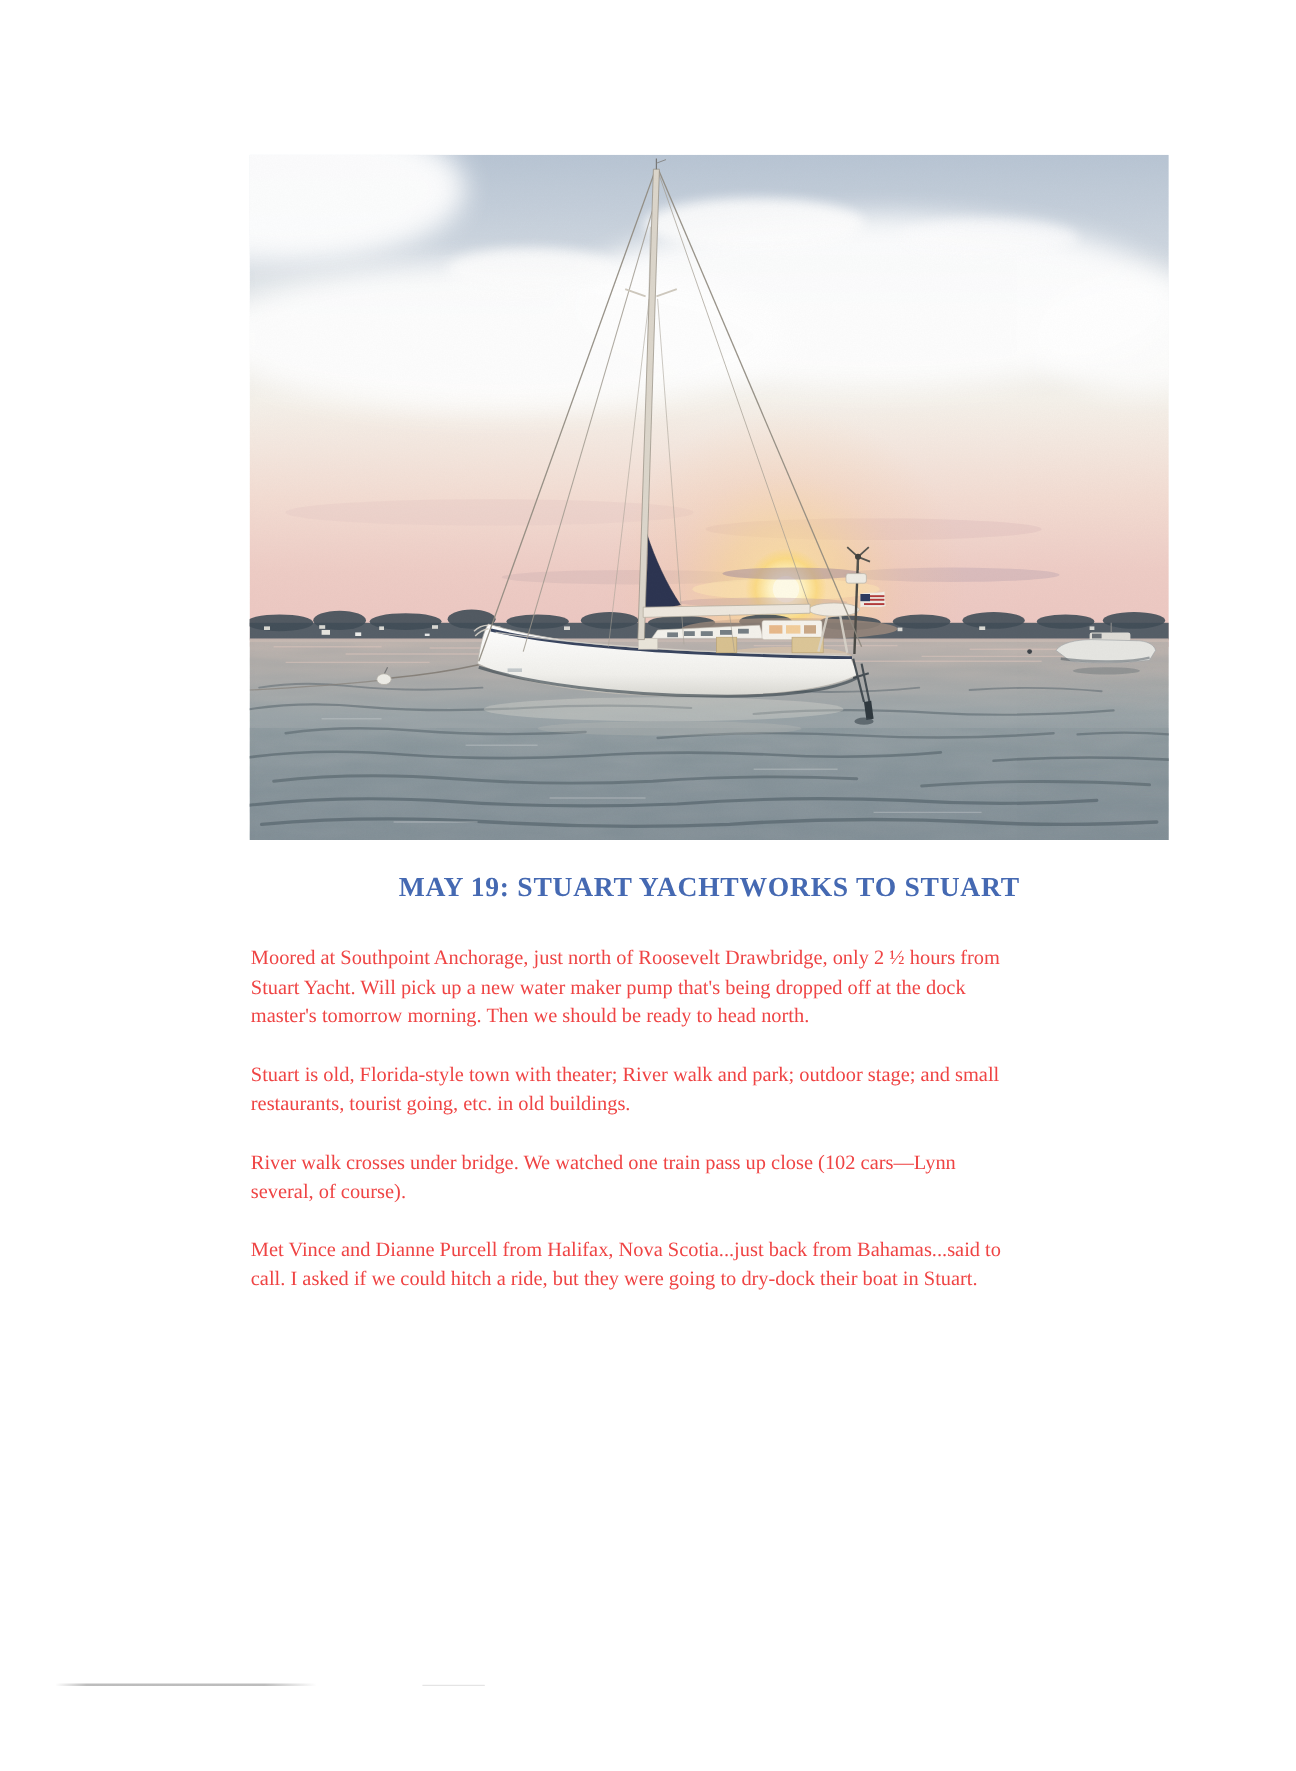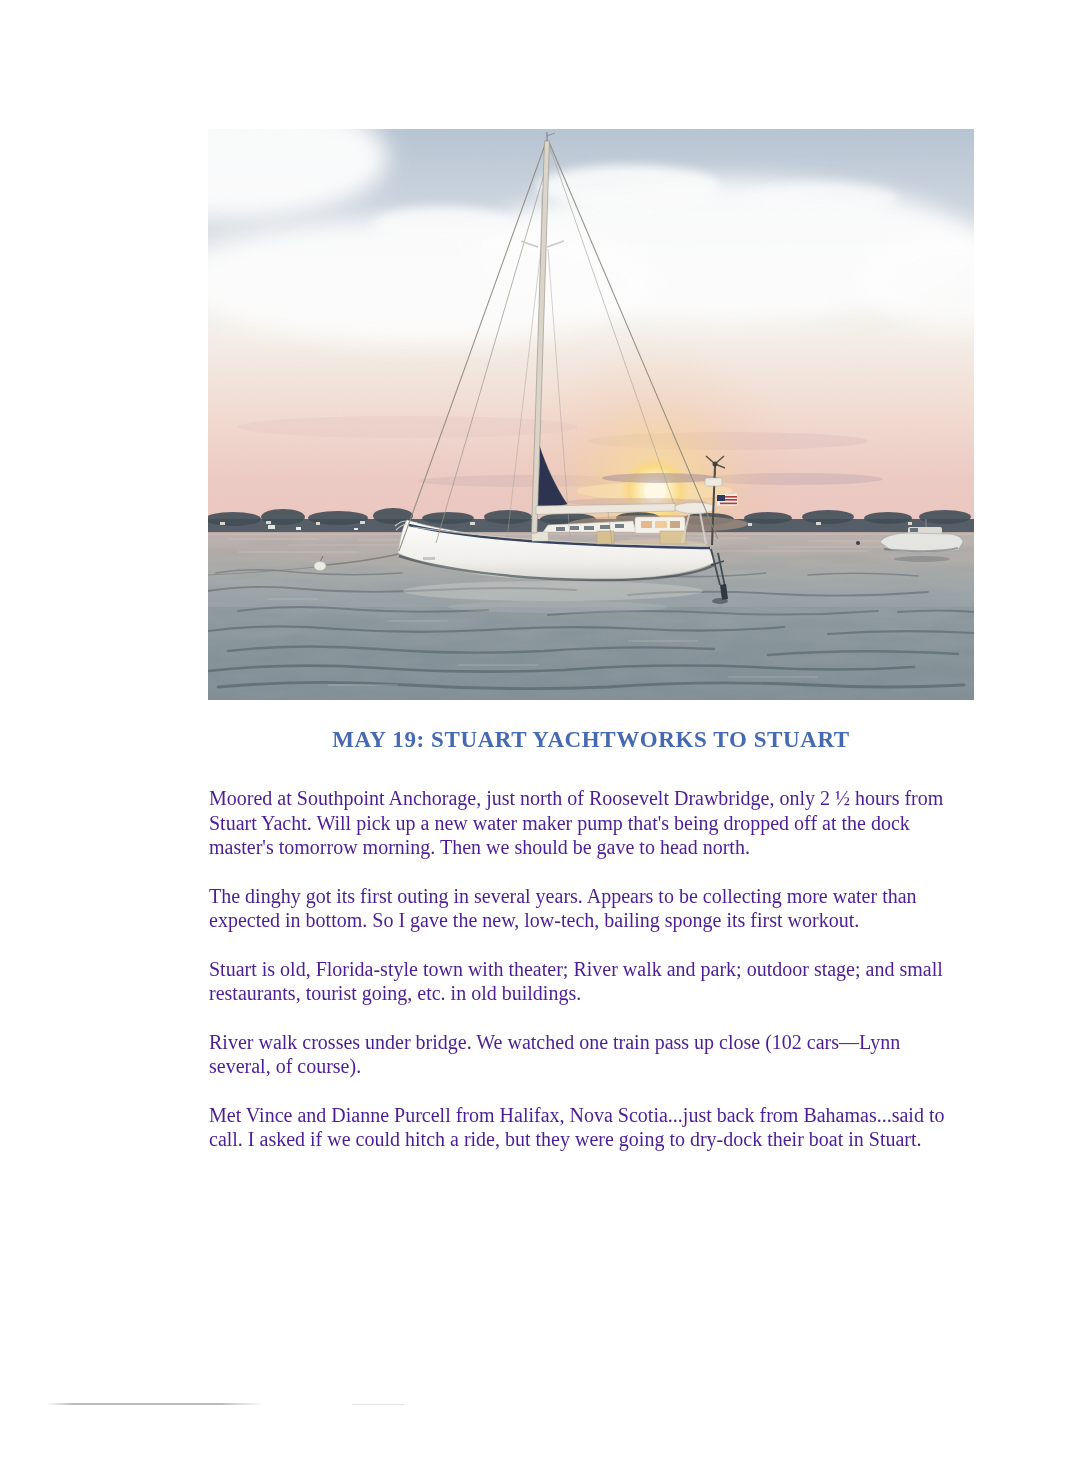--- a/index.html
+++ b/index.html
@@ -3,21 +3,21 @@
 <meta charset="utf-8">
 <style>
   html,body{margin:0;padding:0;background:#ffffff;}
   .page{position:relative;width:1080px;height:1476px;background:#ffffff;overflow:hidden;
         font-family:Liberation Serif, serif;}
   .photo{position:absolute;left:208px;top:129px;width:766px;height:571px;margin:0;padding:0;}
   .photo svg{display:block;}
   .title{position:absolute;left:208px;top:727px;width:766px;margin:0;text-align:center;
          font-size:23px;font-weight:bold;letter-spacing:0.6px;color:#4569b2;}
   .body-text{position:absolute;left:209px;top:786px;width:790px;
-             font-size:20px;line-height:24.5px;color:#4c1d95;}
+             font-size:17px;line-height:24.5px;color:#ef4444;}
   .body-text p{margin:0 0 24px 0;}
   .ln{display:block;white-space:pre;}
   .artifact{position:absolute;left:46px;top:1403px;width:218px;height:2px;border-radius:1px;
             background:linear-gradient(90deg,rgba(190,190,190,0),rgba(172,172,172,.8) 12%,rgba(172,172,172,.8) 80%,rgba(190,190,190,0));}
   .artifact2{position:absolute;left:352px;top:1404px;width:52px;height:1px;background:rgba(205,205,205,.55);}
 </style>
 </head>
 <body>
 
 <div class="page">
@@ -265,25 +265,21 @@
       <rect x="0" y="0" width="766" height="571" filter="url(#grain)" opacity="0.5"></rect>
     </svg>
   </figure>
 
   <h1 class="title">MAY 19: STUART YACHTWORKS TO STUART</h1>
 
   <div class="body-text">
     <p>
       <span class="ln">Moored at Southpoint Anchorage, just north of Roosevelt Drawbridge, only 2 ½ hours from</span>
       <span class="ln">Stuart Yacht. Will pick up a new water maker pump that's being dropped off at the dock</span>
-      <span class="ln">master's tomorrow morning. Then we should be gave to head north.</span>
-    </p>
-    <p>
-      <span class="ln">The dinghy got its first outing in several years. Appears to be collecting more water than</span>
-      <span class="ln">expected in bottom. So I gave the new, low-tech, bailing sponge its first workout.</span>
+      <span class="ln">master's tomorrow morning. Then we should be ready to head north.</span>
     </p>
     <p>
       <span class="ln">Stuart is old, Florida-style town with theater; River walk and park; outdoor stage; and small</span>
       <span class="ln">restaurants, tourist going, etc. in old buildings.</span>
     </p>
     <p>
       <span class="ln">River walk crosses under bridge. We watched one train pass up close (102 cars—Lynn</span>
       <span class="ln">several, of course).</span>
     </p>
     <p>

